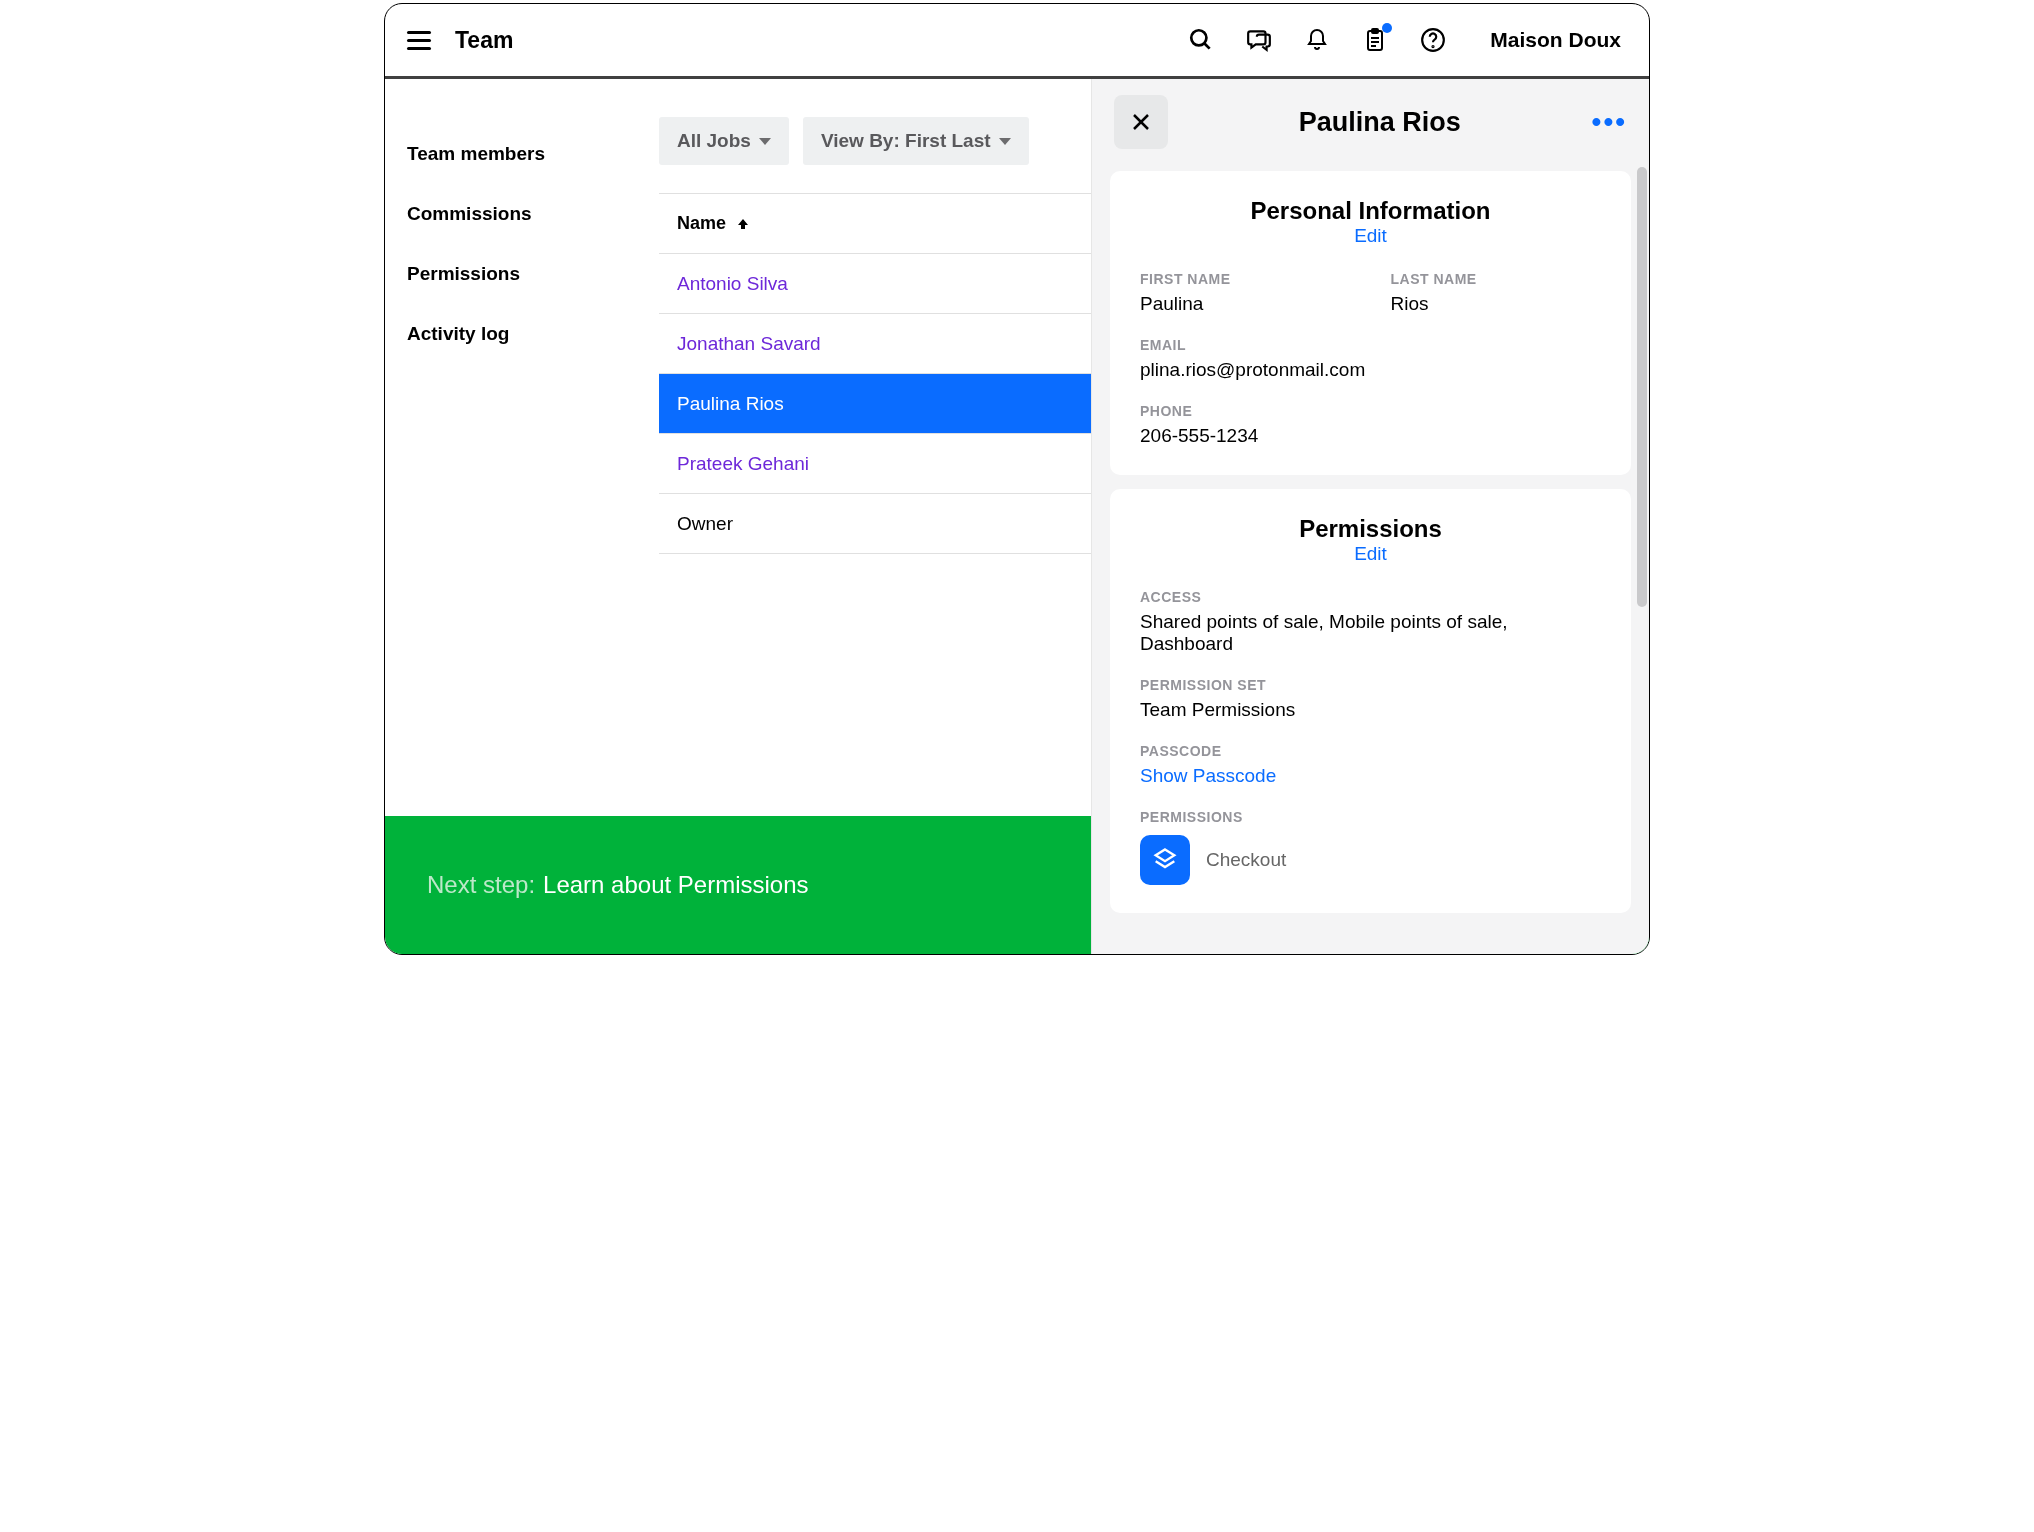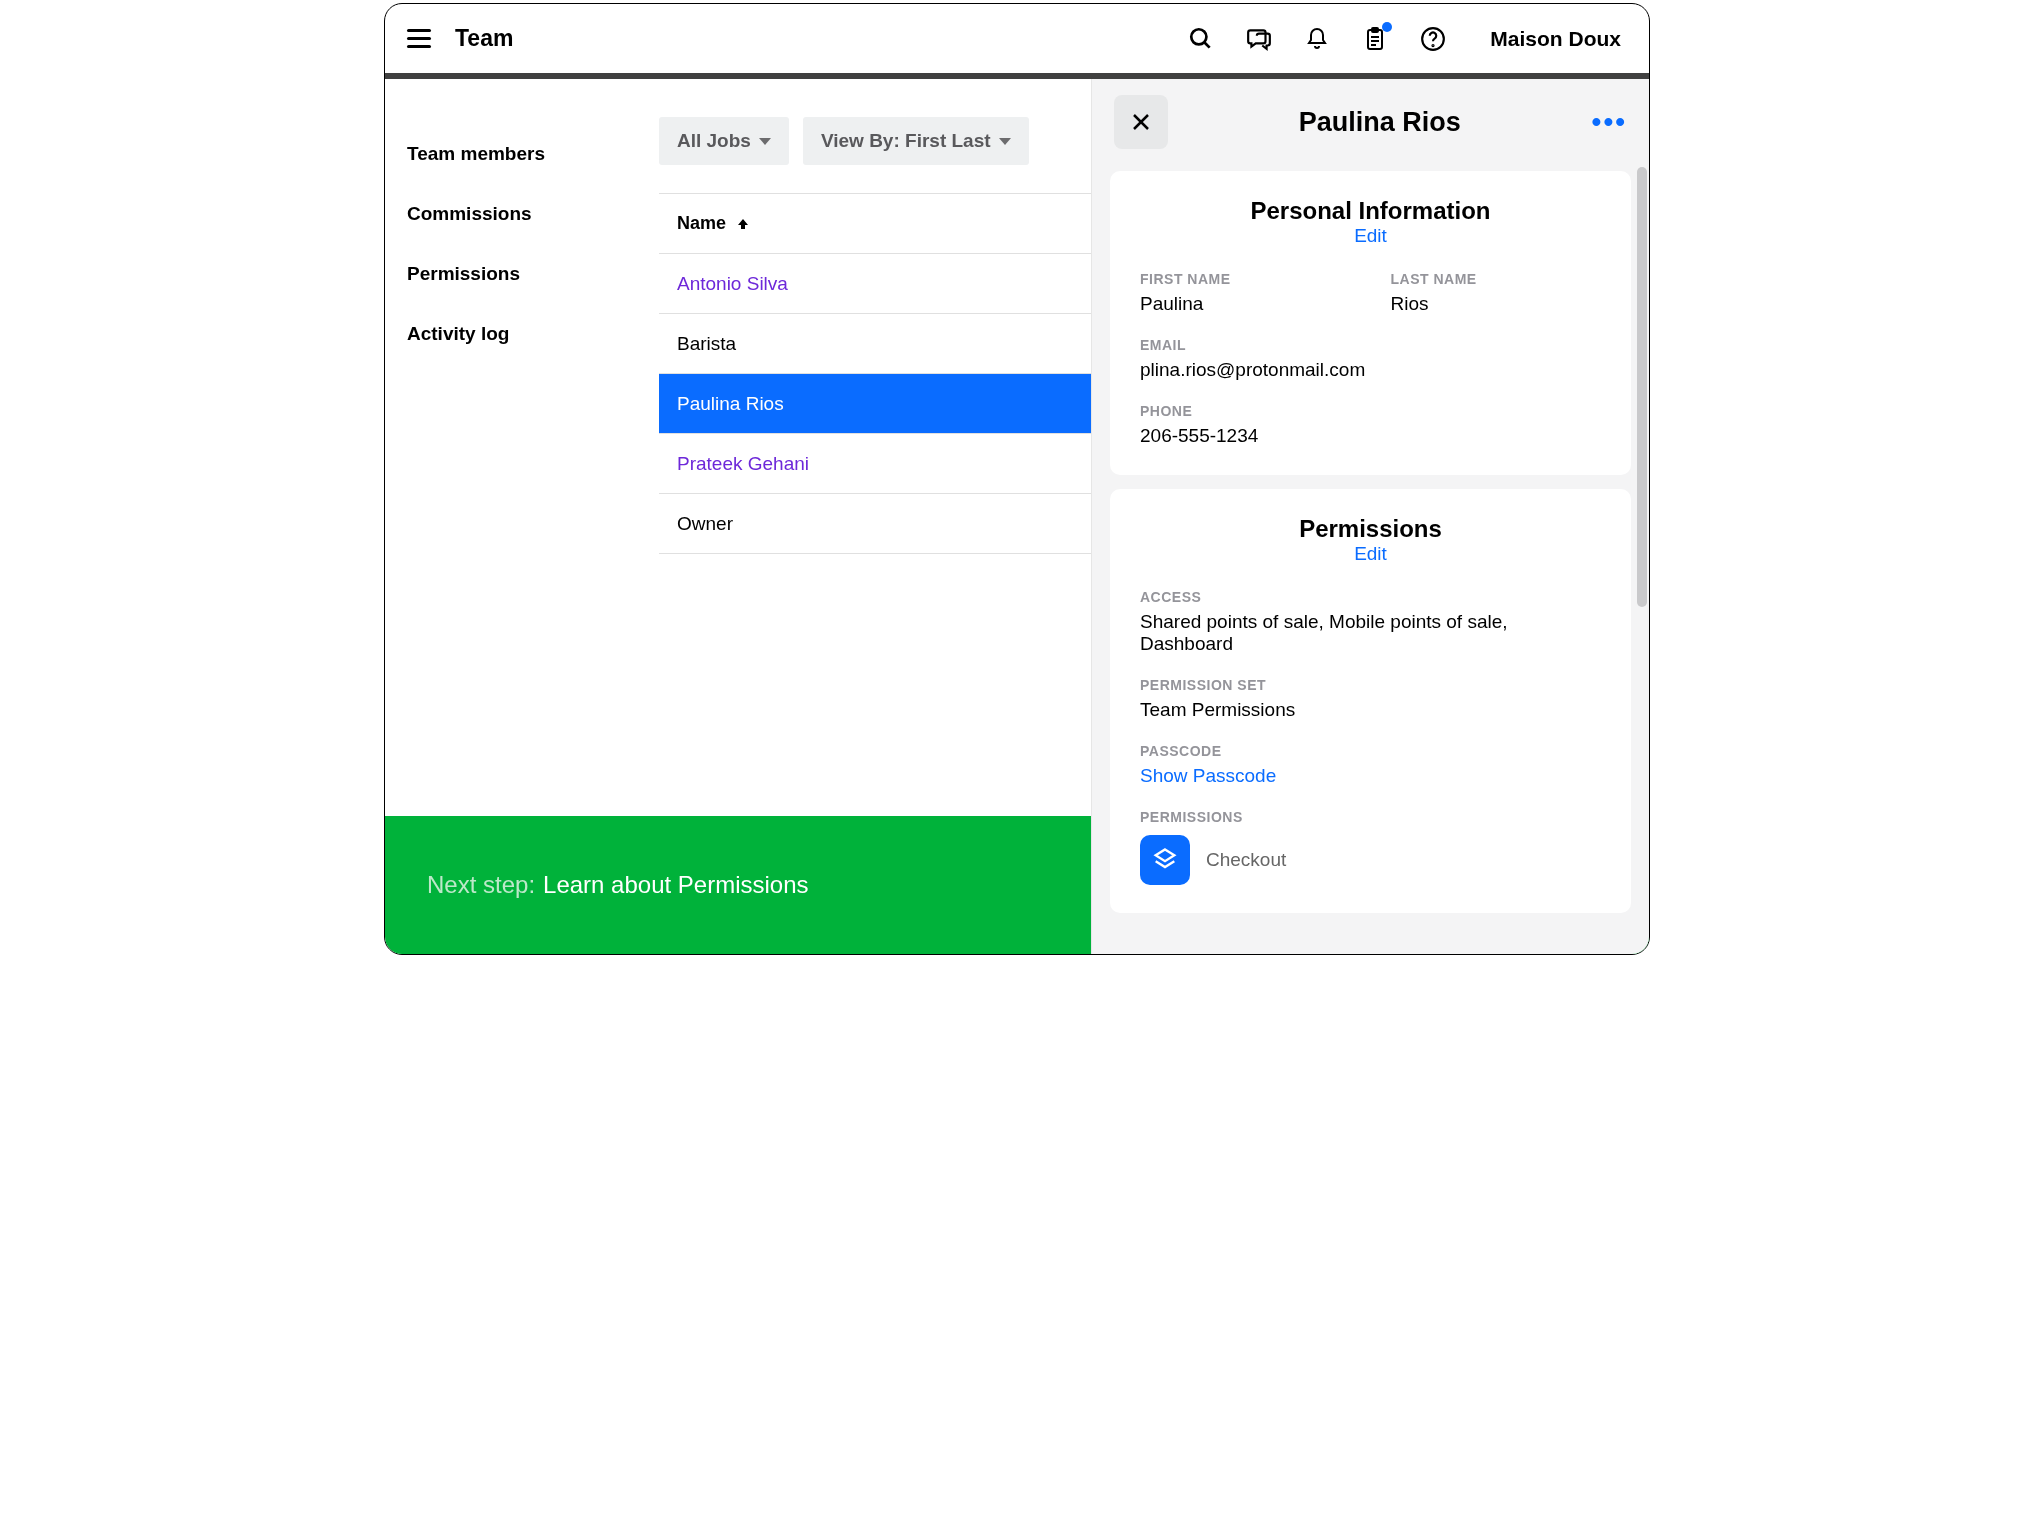--- a/index.html
+++ b/index.html
@@ -19,21 +19,21 @@
       border: 1px solid #000;
       border-radius: 18px;
       margin: 3px auto;
       position: relative;
       overflow: hidden;
       background: #fff;
     }
     
     .header {
       height: 75px;
-      border-bottom: 6px solid #404040;
+      border-bottom: 3px solid #404040;
       display: flex;
       align-items: center;
       padding: 0 28px 0 22px;
     }
     .hamburger {
       width: 30px;
       height: 30px;
       display: flex;
       flex-direction: column;
       justify-content: center;
@@ -431,20 +431,21 @@
                 </svg>
             </span>
           </div>
           <div class="col-job">Job</div>
         </div>
         <div class="table-row">
           <div class="col-name">Antonio Silva</div>
           <div class="col-job">Cashier</div>
         </div>
         <div class="table-row">
+          <div class="col-name">Jonathan Savard</div>
           <div class="col-job">Barista</div>
         </div>
         <div class="table-row selected">
           <div class="col-name">Paulina Rios</div>
           <div class="col-job">Cashier</div>
         </div>
         <div class="table-row">
           <div class="col-name">Prateek Gehani</div>
           <div class="col-job">Barista</div>
         </div>

